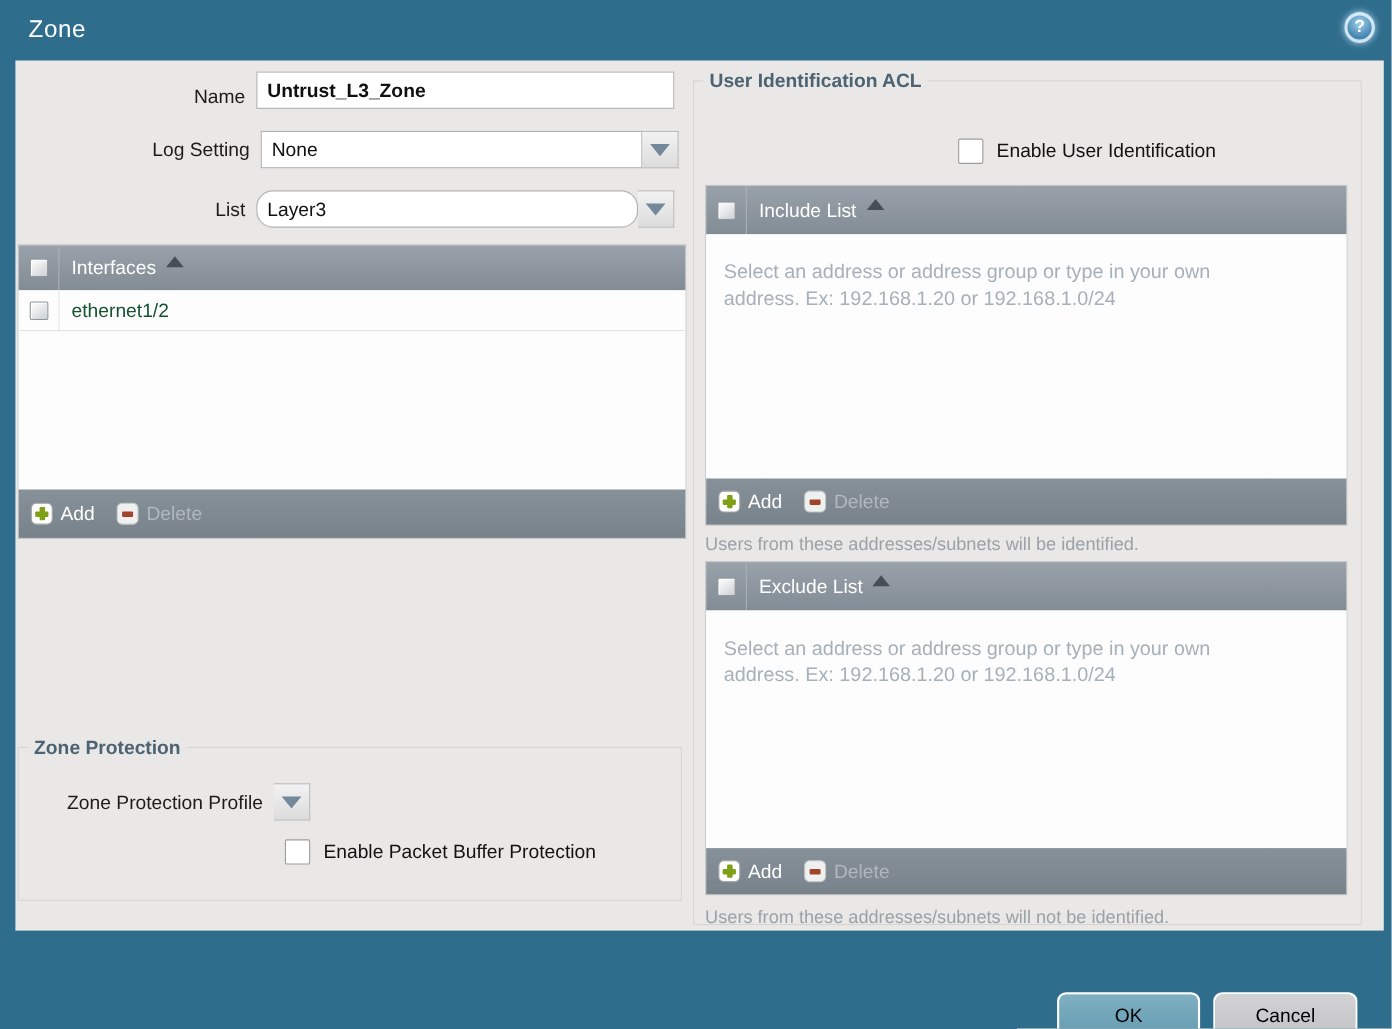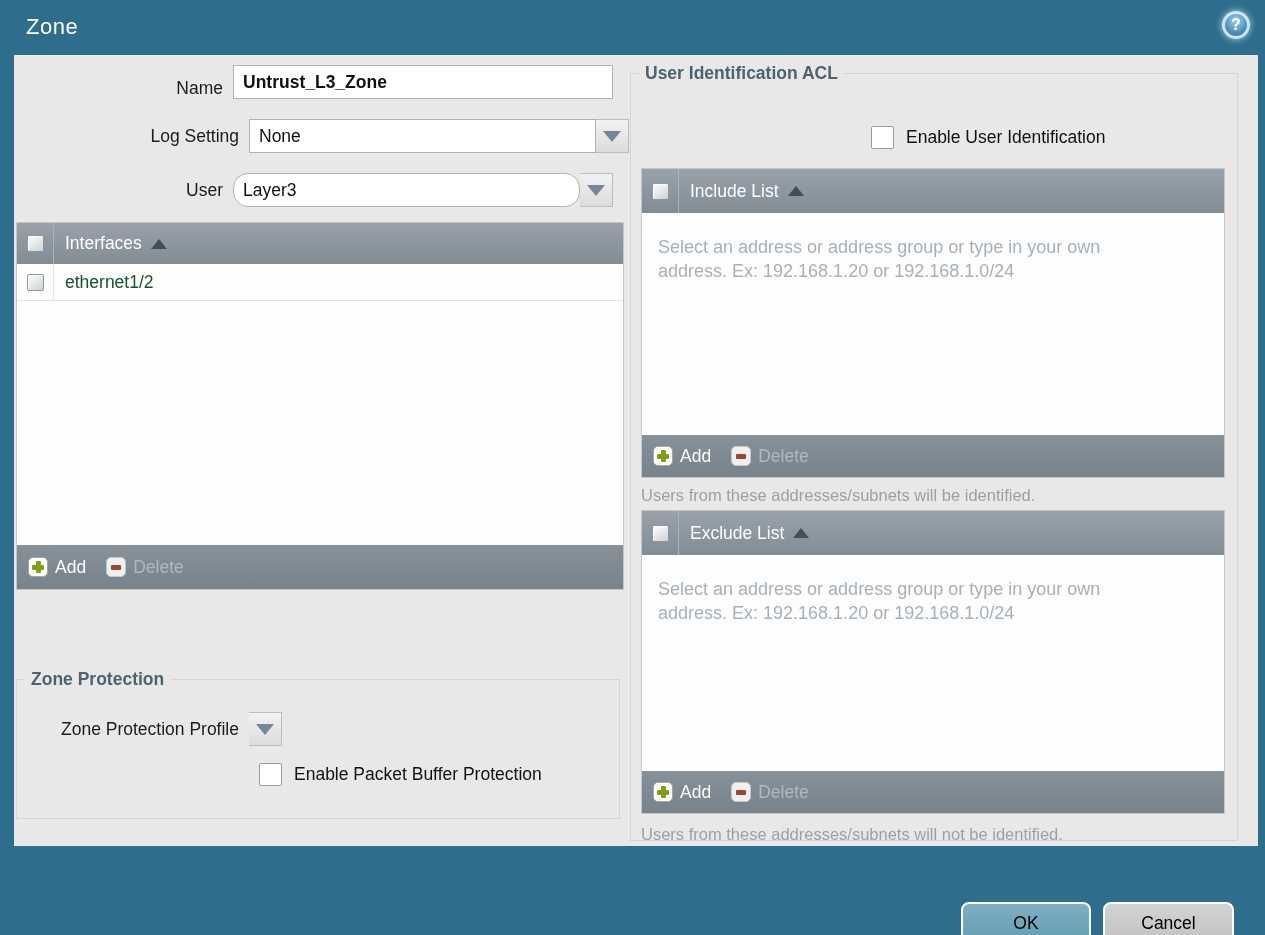--- a/index.html
+++ b/index.html
@@ -56,21 +56,21 @@
   
   .tbl { position:absolute; border:1px solid #c6c6c6; background:#fdfdfd; display:flex; flex-direction:column; }
   .tbl-head {
     height:41px; background:linear-gradient(#99a2aa,#828c94);
     display:flex; align-items:center; color:#fff; font-size:17.5px; flex:none; cursor:pointer;
   }
   .cbcell {
     width:37px; align-self:stretch; display:flex; align-items:center; justify-content:center;
     border-right:1px solid #aab1b8; flex:none;
   }
-  .tbl-head .hlabel { padding-left:11px; display:flex; align-items:center; }
+  .tbl-head .hlabel { padding-left:11px; display:flex; }
   .tbl-body { flex:1; background:#fdfdfd; overflow:hidden; }
   .tbl-row {
     height:37px; display:flex; align-items:center; border-bottom:1px solid #e2e2e2;
     font-size:17.5px; color:#14532d; cursor:pointer; background:#fdfdfd;
   }
   .tbl-row .cbcell { border-right:1px solid #e6e6e6; }
   .tbl-row .rlabel { padding-left:11px; }
   .tbl-foot {
     height:44px; background:linear-gradient(#87919a,#78828a);
     display:flex; padding:0 11px; flex:none;
@@ -130,37 +130,37 @@
   <span>?</span>
 </div>
 
 <div class="panel">
 
   <div class="frow" style="left:0; top:10px;align-items:flex-end;">
     <div class="flabel">Name</div>
     <input class="tinput" style="width: 380px; font-weight: bold;" value="Untrust_L3_Zone">
   </div>
 
-  <div class="frow" style="left:16px; top:64px;">
+  <div class="frow" style="left:4px; top:64px;">
     <div class="flabel">Log Setting</div>
     <input class="tinput" style="width: 347px;" value="None">
     <div class="combo-btn">
       <div class="tri-down"></div>
     </div>
   </div>
 
   <div class="frow" style="left:0; top:118px;">
-    <div class="flabel">User</div>
+    <div class="flabel">List</div>
     <input class="tinput" style="width: 347px; border-radius: 15px;" value="Layer3">
     <div class="combo-btn">
       <div class="tri-down"></div>
     </div>
   </div>
 
-  <div class="tbl" style="left:2px; top:167px; width:608px; height:368px;">
+  <div class="tbl" style="left:2px; top:167px; width:608px; height:268px;">
     <div class="tbl-head">
       <div class="cbcell">
         <div class="cb3d"></div>
       </div>
       <div class="hlabel">
         <span>Interfaces</span>
         <div class="tri-up-sort"></div>
       </div>
     </div>
     <div class="tbl-body">

